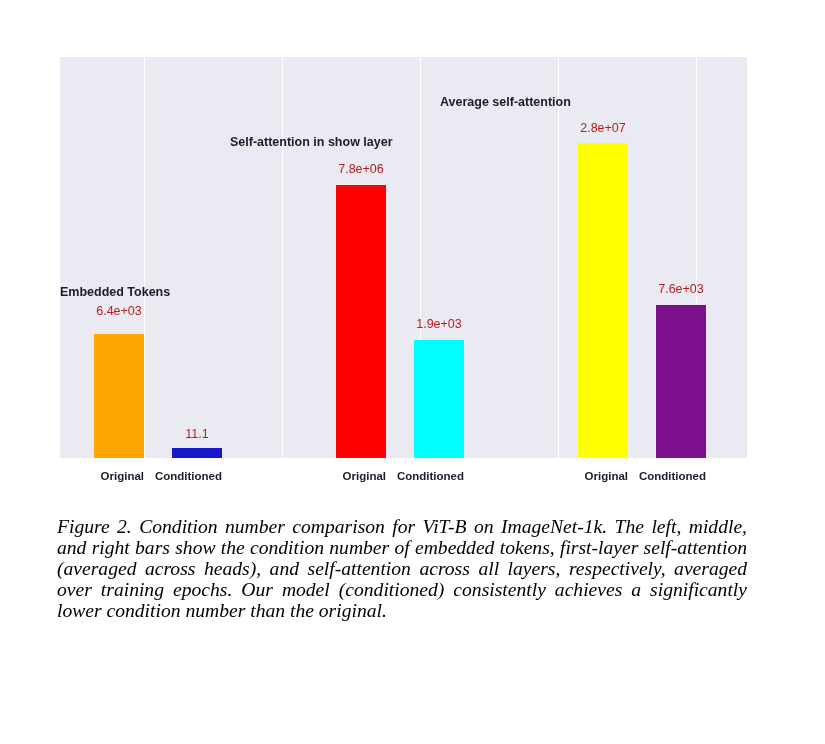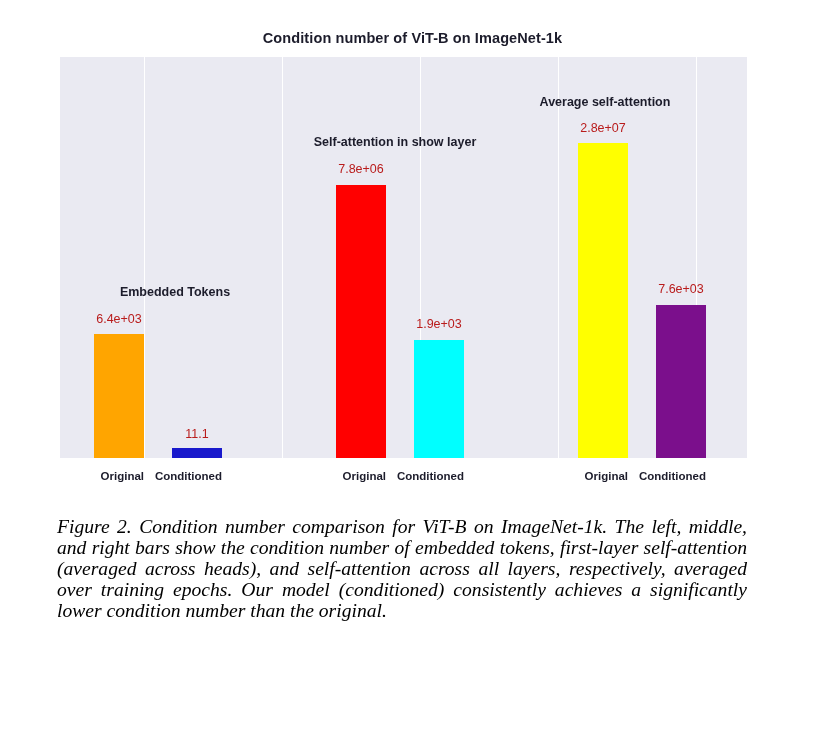--- a/index.html
+++ b/index.html
@@ -62,21 +62,20 @@
   .bar-value {
     position: absolute;
     text-align: center;
     font-size: 12.5px;
     font-weight: normal;
     color: #b91c1c;
     white-space: nowrap;
   }
   .group-label {
     position: absolute;
-    text-align: center;
     font-size: 12.5px;
     font-weight: bold;
     color: #1c1c2b;
     white-space: nowrap;
   }
 
   
   .tick-label {
     position: absolute;
     top: 470px;
@@ -100,35 +99,34 @@
     text-align: justify;
     text-justify: inter-word;
     font-style: italic;
   }
 </style>
 </head>
 <body>
 
 <div id="figure">
 
-  <div class="chart-title">Condition number of ViT-B on ImageNet-1k</div>
 
   <div class="plot-area">
     <div class="gridline" style="left:84px;"></div>
     <div class="gridline" style="left:222px;"></div>
     <div class="gridline" style="left:360px;"></div>
     <div class="gridline" style="left:498px;"></div>
     <div class="gridline" style="left:636px;"></div>
 
     <div class="group-label" style="left:0px; top:228px; width:230px;">Embedded Tokens</div>
     <div class="group-label" style="left:170px; top:78px; width:330px;">Self-attention in show layer</div>
     <div class="group-label" style="left:380px; top:38px; width:330px;">Average self-attention</div>
 
     <div class="bar" style="left:34px; width:50px; height:124px; background:#ffa500;"></div>
-    <div class="bar-value" style="left:9px; top:255px; width:100px;">6.4e+03</div>
+    <div class="bar-value" style="left:9px; top:247px; width:100px;">6.4e+03</div>
 
     <div class="bar" style="left:112px; width:50px; height:10px; background:#1919cc;"></div>
     <div class="bar-value" style="left:87px; top:370px; width:100px;">11.1</div>
 
     <div class="bar" style="left:276px; width:50px; height:273px; background:#ff0000;"></div>
     <div class="bar-value" style="left:251px; top:105px; width:100px;">7.8e+06</div>
 
     <div class="bar" style="left:354px; width:50px; height:118px; background:#00ffff;"></div>
     <div class="bar-value" style="left:329px; top:260px; width:100px;text-align:center;">1.9e+03</div>
 

